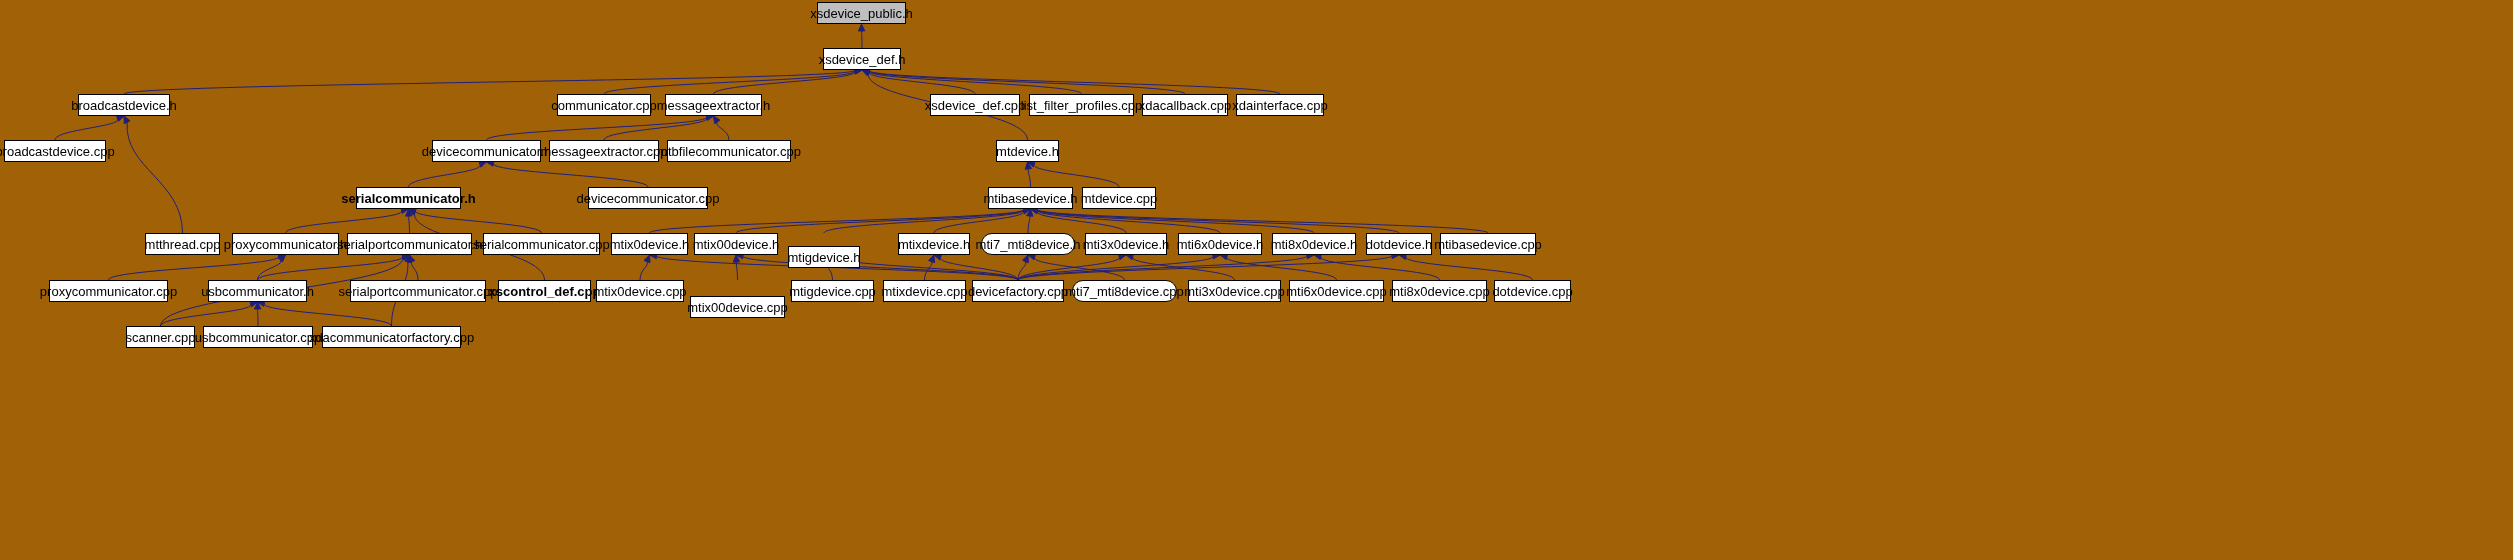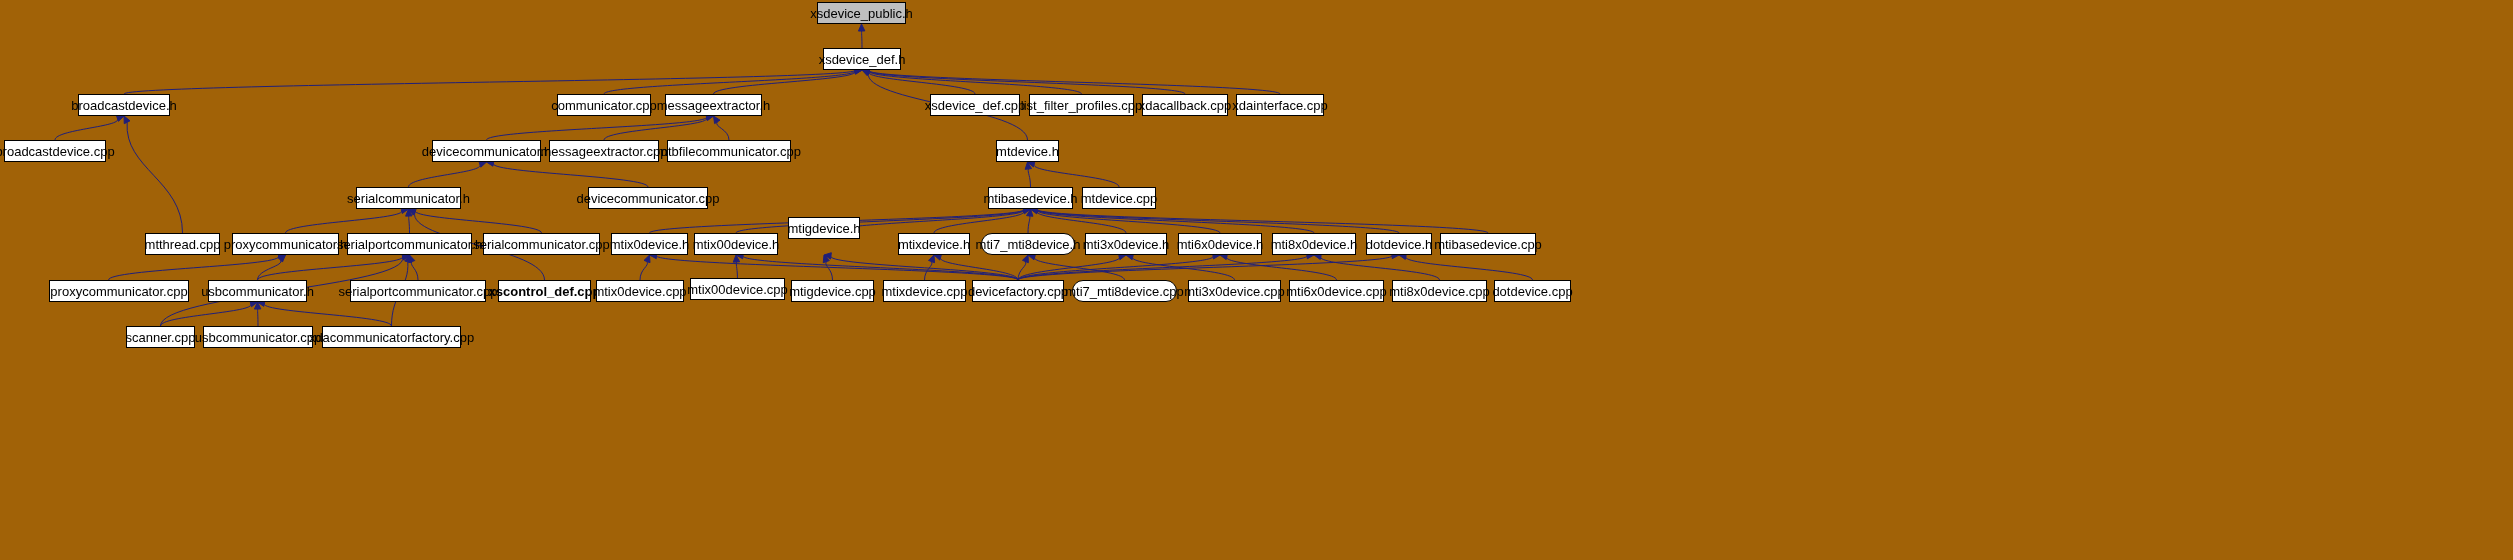--- a/index.html
+++ b/index.html
@@ -156,44 +156,44 @@
     <div class="node" style="left: 665px; top: 94px; width: 97px;">messageextractor.h</div>
     <div class="node" style="left: 930px; top: 94px; width: 90px;">xsdevice_def.cpp</div>
     <div class="node" style="left: 1029px; top: 94px; width: 105px;">list_filter_profiles.cpp</div>
     <div class="node" style="left: 1142px; top: 94px; width: 86px;">xdacallback.cpp</div>
     <div class="node" style="left: 1236px; top: 94px; width: 88px;">xdainterface.cpp</div>
     <div class="node" style="left: 4px; top: 140px; width: 102px;">broadcastdevice.cpp</div>
     <div class="node" style="left: 432px; top: 140px; width: 109px;">devicecommunicator.h</div>
     <div class="node" style="left: 549px; top: 140px; width: 110px;">messageextractor.cpp</div>
     <div class="node" style="left: 667px; top: 140px; width: 124px;">mtbfilecommunicator.cpp</div>
     <div class="node" style="left: 996px; top: 140px; width: 63px;">mtdevice.h</div>
-    <div class="node" style="left: 356px; top: 187px; width: 105px;">serialcommunicator.h</div>
+    <div class="node" style="left: 356px; top: 187px; width: 105px; font-weight: bold;">serialcommunicator.h</div>
     <div class="node" style="left: 588px; top: 187px; width: 120px;">devicecommunicator.cpp</div>
     <div class="node" style="left: 988px; top: 187px; width: 85px;">mtibasedevice.h</div>
     <div class="node" style="left: 1082px; top: 187px; width: 74px;">mtdevice.cpp</div>
     <div class="node" style="left: 145px; top: 233px; width: 75px;">mtthread.cpp</div>
     <div class="node" style="left: 232px; top: 233px; width: 107px;">proxycommunicator.h</div>
     <div class="node" style="left: 347px; top: 233px; width: 125px;">serialportcommunicator.h</div>
     <div class="node" style="left: 483px; top: 233px; width: 117px;">serialcommunicator.cpp</div>
     <div class="node" style="left: 611px; top: 233px; width: 77px;">mtix0device.h</div>
     <div class="node" style="left: 694px; top: 233px; width: 84px;">mtix00device.h</div>
-    <div class="node" style="left: 788px; top: 217px; width: 72px;">mtigdevice.h</div>
+    <div class="node" style="left: 788px; top: 246px; width: 72px;">mtigdevice.h</div>
     <div class="node" style="left: 898px; top: 233px; width: 72px;">mtixdevice.h</div>
     <div class="node" style="left: 981px; top: 233px; width: 94px; border-radius: 11px;">mti7_mti8device.h</div>
     <div class="node" style="left: 1085px; top: 233px; width: 82px;">mti3x0device.h</div>
     <div class="node" style="left: 1178px; top: 233px; width: 84px;">mti6x0device.h</div>
     <div class="node" style="left: 1272px; top: 233px; width: 84px;">mti8x0device.h</div>
     <div class="node" style="left: 1366px; top: 233px; width: 66px;">dotdevice.h</div>
     <div class="node" style="left: 1440px; top: 233px; width: 96px;">mtibasedevice.cpp</div>
-    <div class="node" style="left: 49px; top: 280px; width: 140px;">proxycommunicator.cpp</div>
+    <div class="node" style="left: 49px; top: 280px; width: 119px;">proxycommunicator.cpp</div>
     <div class="node" style="left: 208px; top: 280px; width: 99px;">usbcommunicator.h</div>
     <div class="node" style="left: 350px; top: 280px; width: 136px;">serialportcommunicator.cpp</div>
     <div class="node" style="left: 498px; top: 280px; width: 93px; font-weight: bold;">xscontrol_def.cpp</div>
     <div class="node" style="left: 596px; top: 280px; width: 88px;">mtix0device.cpp</div>
-    <div class="node" style="left: 690px; top: 278px; width: 95px;">mtix00device.cpp</div>
+    <div class="node" style="left: 690px; top: 296px; width: 95px;">mtix00device.cpp</div>
     <div class="node" style="left: 791px; top: 280px; width: 83px;">mtigdevice.cpp</div>
     <div class="node" style="left: 883px; top: 280px; width: 83px;">mtixdevice.cpp</div>
     <div class="node" style="left: 972px; top: 280px; width: 92px;">devicefactory.cpp</div>
     <div class="node" style="left: 1072px; top: 280px; width: 105px; border-radius: 11px;">mti7_mti8device.cpp</div>
     <div class="node" style="left: 1188px; top: 280px; width: 93px;">mti3x0device.cpp</div>
     <div class="node" style="left: 1289px; top: 280px; width: 95px;">mti6x0device.cpp</div>
     <div class="node" style="left: 1392px; top: 280px; width: 95px;">mti8x0device.cpp</div>
     <div class="node" style="left: 1494px; top: 280px; width: 77px;">dotdevice.cpp</div>
     <div class="node" style="left: 126px; top: 326px; width: 69px;">scanner.cpp</div>
     <div class="node" style="left: 203px; top: 326px; width: 110px;">usbcommunicator.cpp</div>

